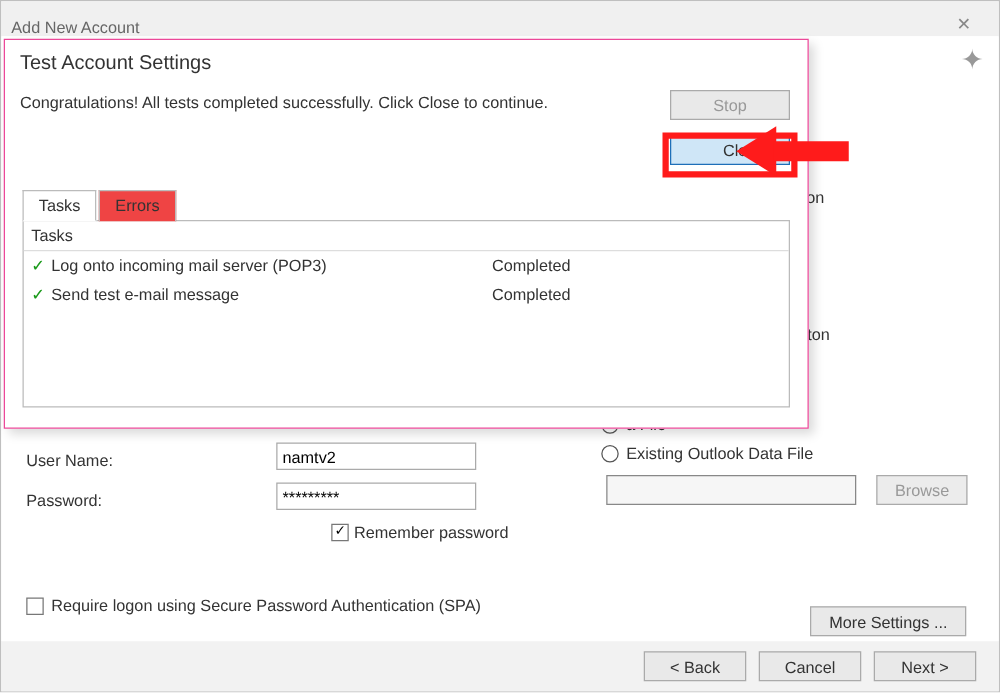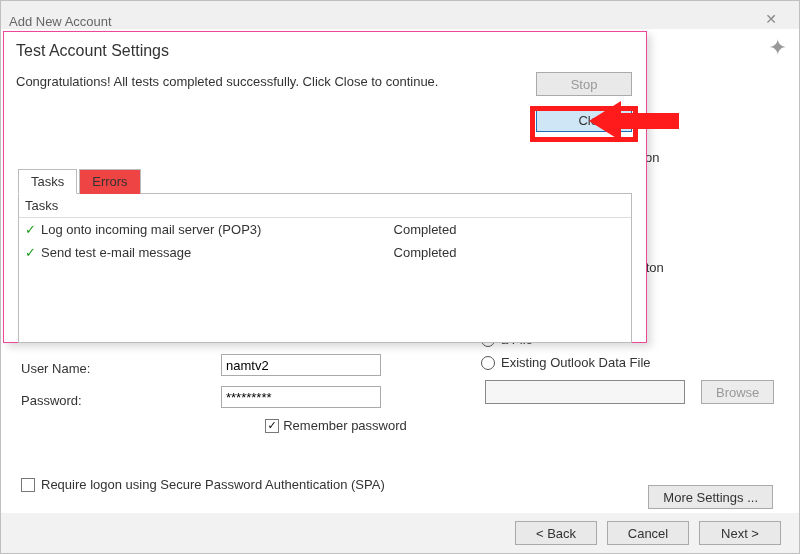--- a/index.html
+++ b/index.html
@@ -233,21 +233,21 @@
   .arrow-head {
     position: absolute;
     left: 0; top: 0;
     width: 0; height: 0;
     border-top: 20px solid transparent;
     border-bottom: 20px solid transparent;
     border-right: 32px solid #ff1b1b;
   }
   .tabs-region {
     position: absolute;
-    left: 14px; top: 136px; right: 14px;
+    left: 14px; top: 119px; right: 14px;
   }
   .tab-strip {
     display: flex;
     position: relative;
     top: 1px;
   }
   .tab {
     border: 1px solid #bbb;
     border-bottom: none;
     background: #ef4444;

